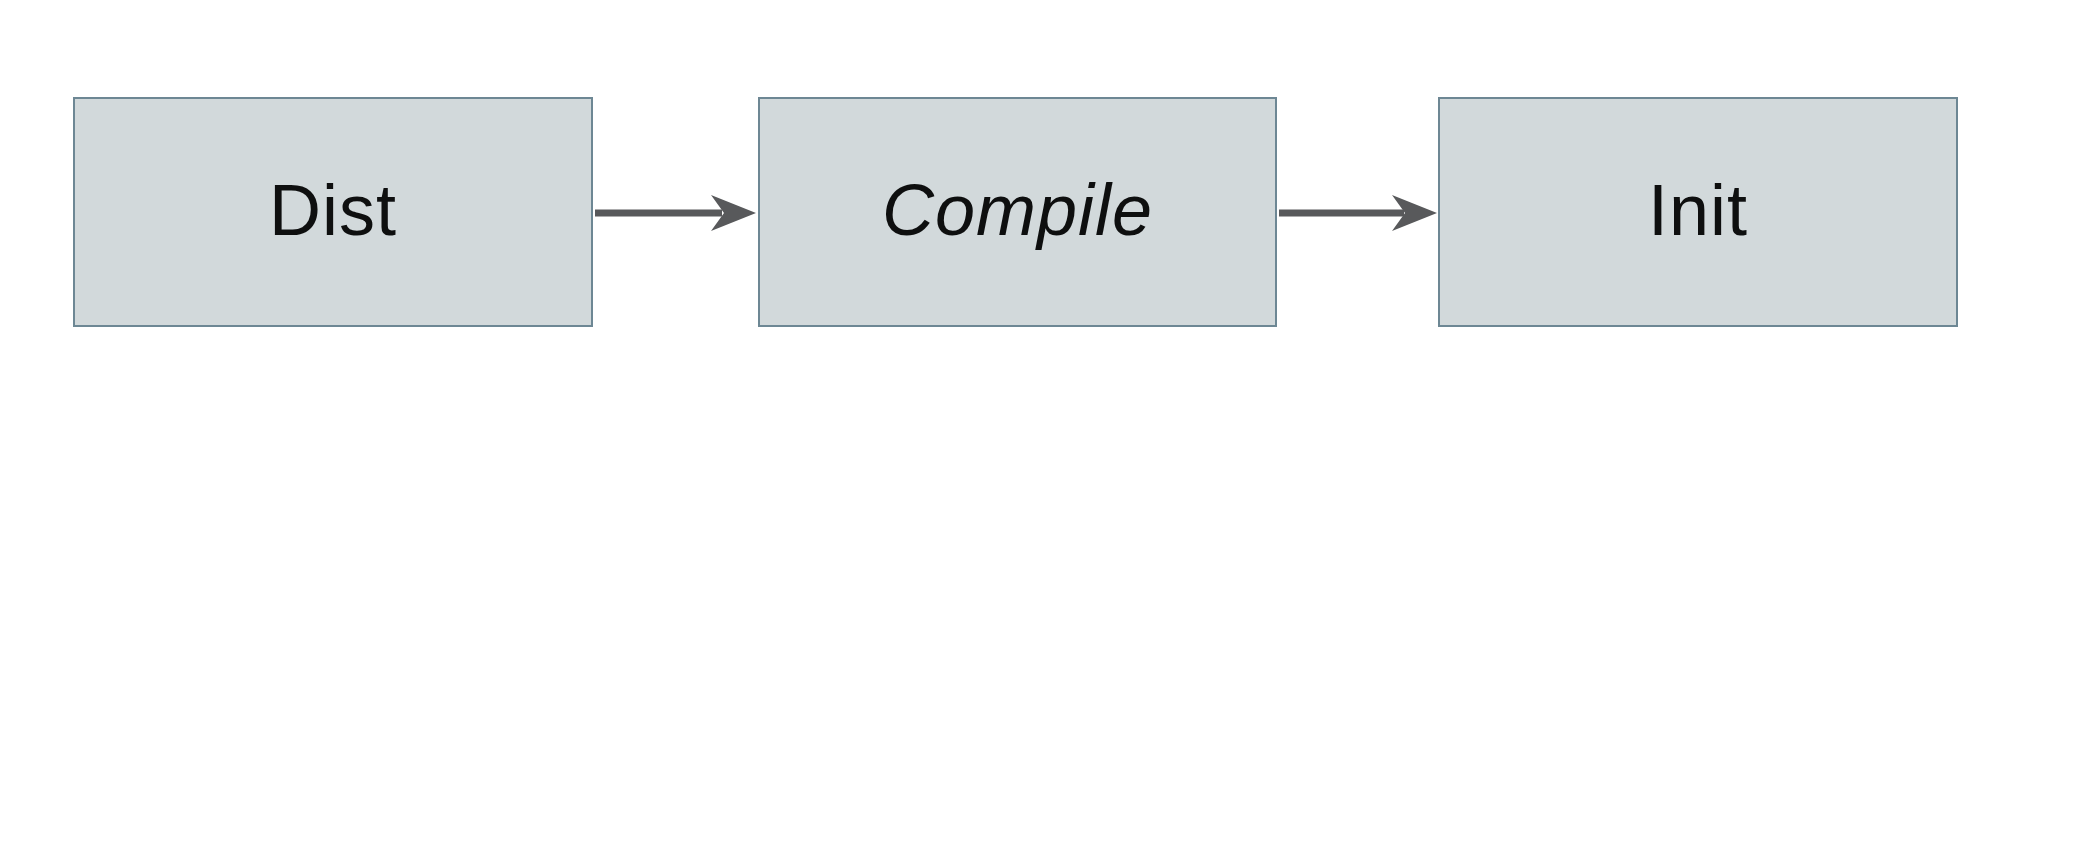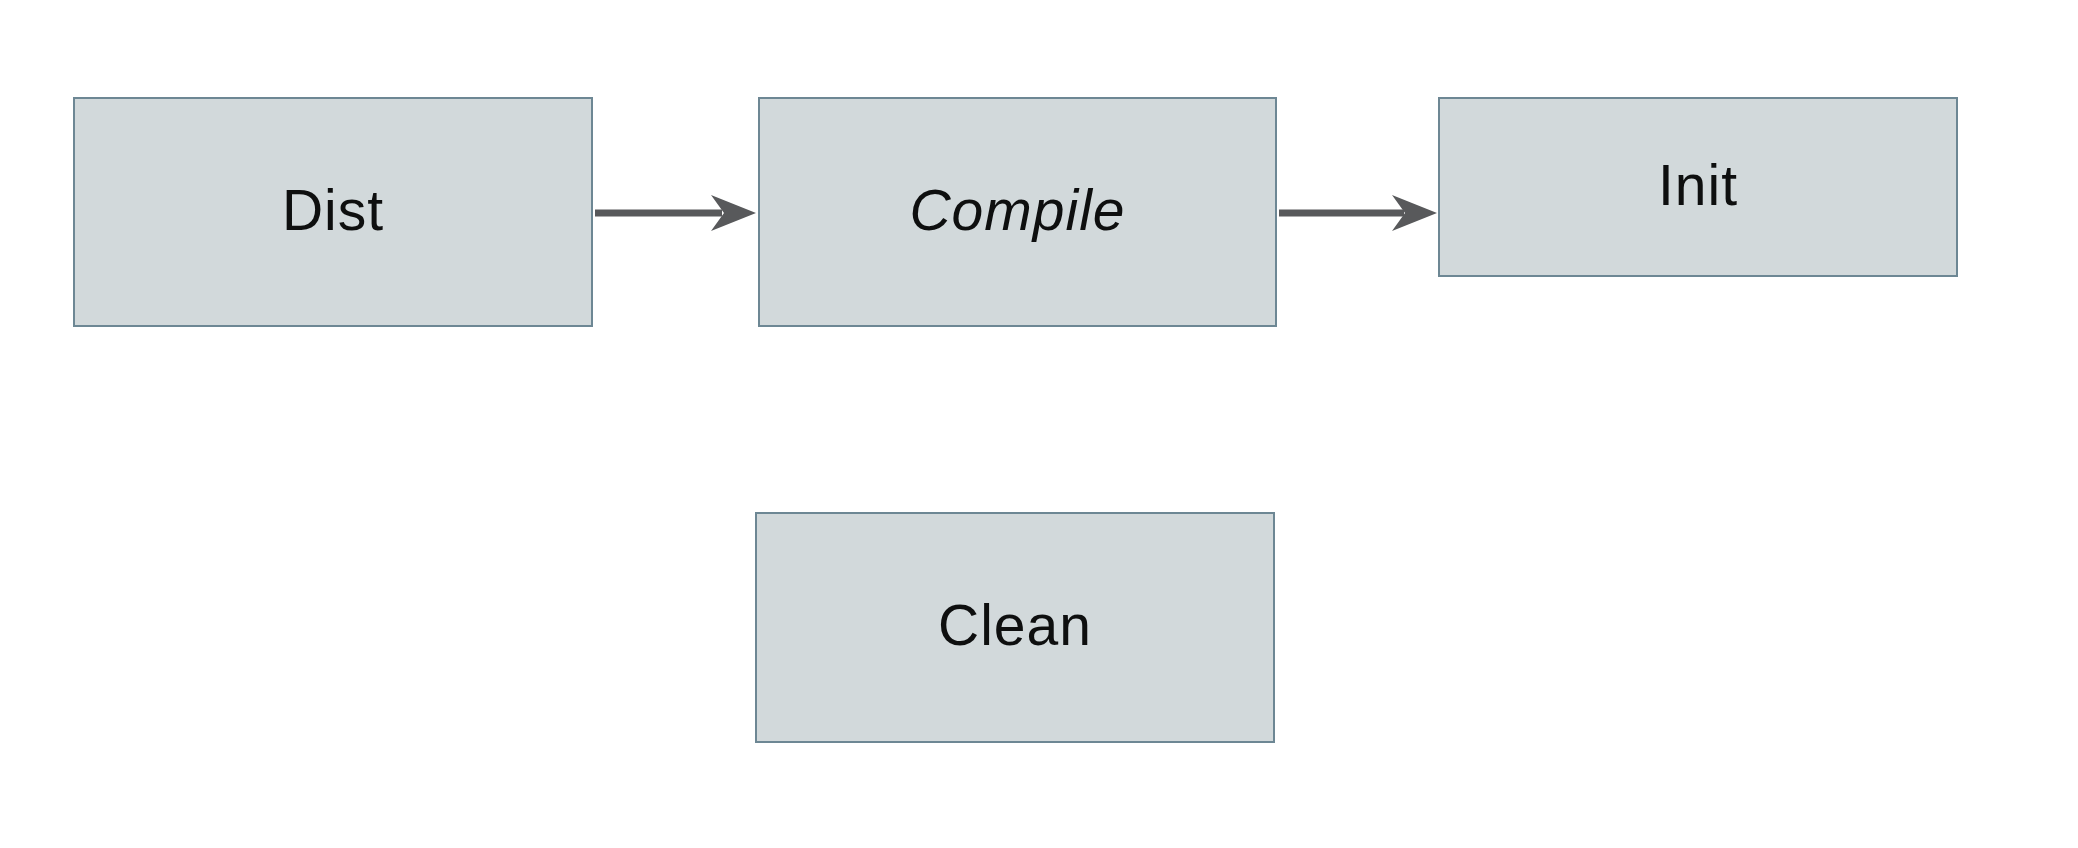--- a/index.html
+++ b/index.html
@@ -23,30 +23,30 @@
   }
   .node {
     position: absolute;
     background: var(--node-fill);
     border: 2px solid var(--node-border);
     display: flex;
     align-items: center;
     justify-content: center;
   }
   .node-label {
-    font-size: 57px;
+    font-size: 72px;
     letter-spacing: 1px;
     color: var(--text);
     line-height: 1;
     white-space: nowrap;
     transform: translateY(-2px);
   }
   .node-dist    { left: 73px;   top: 97px;  width: 520px; height: 230px; }
   .node-compile { left: 758px;  top: 97px;  width: 519px; height: 230px; font-style: italic; }
-  .node-init    { left: 1438px; top: 97px;  width: 520px; height: 180px; }
+  .node-init    { left: 1438px; top: 97px;  width: 520px; height: 230px; }
   .node-clean   { left: 755px;  top: 512px; width: 520px; height: 231px; }
   .edges-layer {
     position: absolute;
     left: 0; top: 0;
     width: 2078px;
     height: 848px;
     pointer-events: none;
   }
   .edges-layer .edge { pointer-events: all; }
   .edge-line { stroke: var(--arrow); stroke-width: 7; }
@@ -62,23 +62,20 @@
   </div>
 
   <div class="node node-compile">
     <span class="node-label">Compile</span>
   </div>
 
   <div class="node node-init">
     <span class="node-label">Init</span>
   </div>
 
-  <div class="node node-clean">
-    <span class="node-label">Clean</span>
-  </div>
 
   <svg class="edges-layer" viewBox="0 0 2078 848" xmlns="http://www.w3.org/2000/svg">
 
     <g class="edge">
       <line class="edge-line" x1="595" y1="213" x2="722" y2="213"></line>
       <polygon class="edge-head" points="711,195 756,213 711,231 724,213"></polygon>
     </g>
 
     <g class="edge">
       <line class="edge-line" x1="1279" y1="213" x2="1404" y2="213"></line>

